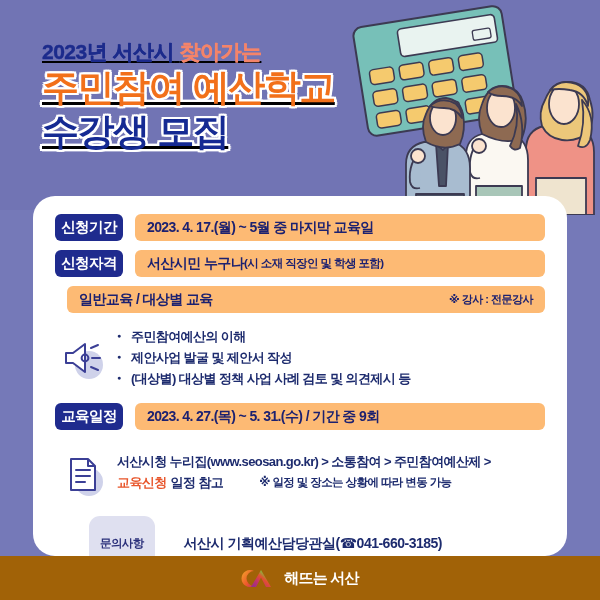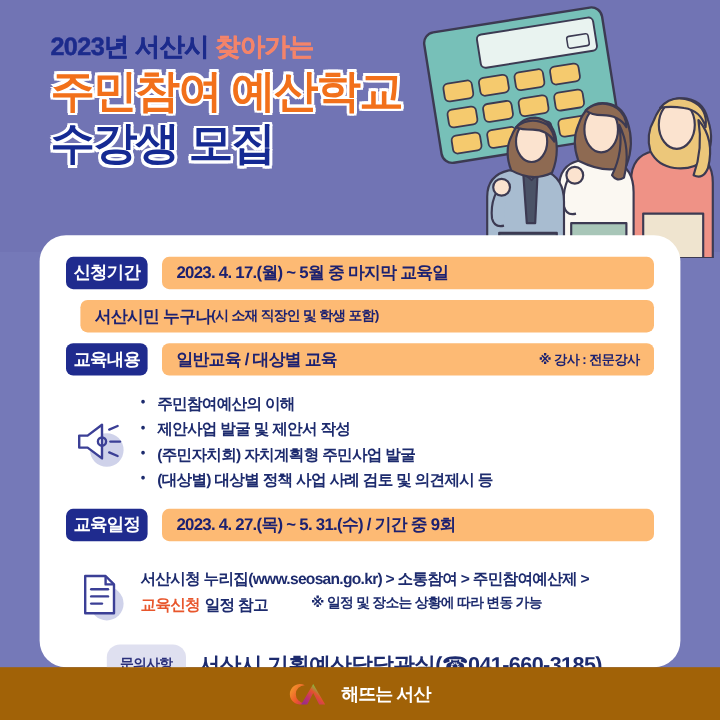--- a/index.html
+++ b/index.html
@@ -21,23 +21,24 @@
     background: #7174b4;
   }
   
   .illus {
     position: absolute; right: 0; top: 0;
     width: 270px; height: 215px;
     overflow: hidden;
   }
   
   .headline {
-    position: absolute; left: 42px; top: 28px;
+    position: absolute; left: 42px; top: 40px;
     width: 360px;
     z-index: 5;
+    text-decoration: underline;
   }
   .hl-line1 {
     font-size: 21px; font-weight: 800; letter-spacing: -0.5px;
     line-height: 1.1; white-space: nowrap;
   }
   .hl-line1 .t-navy { color: #1c2b8c; -webkit-text-stroke: 0.4px #1c2b8c; }
   .hl-line1 .t-coral { color: #f4846a; -webkit-text-stroke: 0.4px #f4846a; }
   .hl-line2 {
     margin-top: 4px;
     font-size: 37px; font-weight: 900; letter-spacing: -1.5px;
@@ -145,29 +146,29 @@
     margin-left: 36px; font-size: 11.5px; font-weight: 700;
     color: #1d2b6e;
   }
   
   .inquiry {
     display: flex; align-items: center;
     margin-top: 16px; padding-left: 34px;
   }
   .inquiry-badge {
     flex: 0 0 auto;
-    padding: 9px 11px;
+    padding: 20px 11px;
     background: #dfe0f0;
     color: #2a2f7a;
     border-radius: 11px;
     font-size: 11.5px; font-weight: 800; letter-spacing: -0.6px;
   }
   .inquiry-text {
-    margin-left: 11px;
-    font-size: 18px; font-weight: 700; letter-spacing: -0.5px;
+    margin-left: 29px;
+    font-size: 14px; font-weight: 700; letter-spacing: -0.5px;
     color: #1d2b6e; white-space: nowrap; text-align: center;
   }
   
   .footer {
     position: absolute; left: 0; bottom: 0;
     width: 600px; height: 44px;
     background: #a16207;
     display: flex; align-items: center; justify-content: center;
     gap: 9px;
   }
@@ -250,49 +251,48 @@
   <div class="card">
 
     <div class="info-row">
       <div class="badge">신청기간</div>
       <div class="value">
         <span>2023. 4. 17.(월) ~ 5월 중 마지막 교육일</span>
       </div>
     </div>
 
     <div class="info-row">
+      <div class="badge">신청자격</div>
       <div class="value">
         <span>서산시민 누구나</span>
         <span class="small">(시 소재 직장인 및 학생 포함)</span>
       </div>
     </div>
 
     <div class="info-row">
-      <div class="badge">교육내용</div>
       <div class="value">
         <span>일반교육 / 대상별 교육</span>
         <span class="note">※ 강사 : 전문강사</span>
       </div>
     </div>
 
     <div class="bullet-block">
       <div class="icon-wrap">
         <div class="icon-dot"></div>
         <svg width="40" height="34" viewBox="0 0 40 34">
           <path d="M3 12 L10 12 L22 3 L22 31 L10 22 L3 22 Z" fill="#ffffff" stroke="#3b3f96" stroke-width="2" stroke-linejoin="round"></path>
           <circle cx="22" cy="17" r="3.4" fill="none" stroke="#3b3f96" stroke-width="2"></circle>
           <line x1="28" y1="7" x2="35" y2="4" stroke="#3b3f96" stroke-width="2" stroke-linecap="round"></line>
           <line x1="29" y1="17" x2="37" y2="17" stroke="#3b3f96" stroke-width="2" stroke-linecap="round"></line>
           <line x1="28" y1="26" x2="35" y2="29" stroke="#3b3f96" stroke-width="2" stroke-linecap="round"></line>
         </svg>
       </div>
       <ul class="bullets">
         <li>주민참여예산의 이해</li>
         <li>제안사업 발굴 및 제안서 작성</li>
-        <li>(주민자치회) 자치계획형 주민사업 발굴</li>
         <li>(대상별) 대상별 정책 사업 사례 검토 및 의견제시 등</li>
       </ul>
     </div>
 
     <div class="info-row">
       <div class="badge">교육일정</div>
       <div class="value">
         <span>2023. 4. 27.(목) ~ 5. 31.(수)  / 기간 중 9회</span>
       </div>
     </div>

